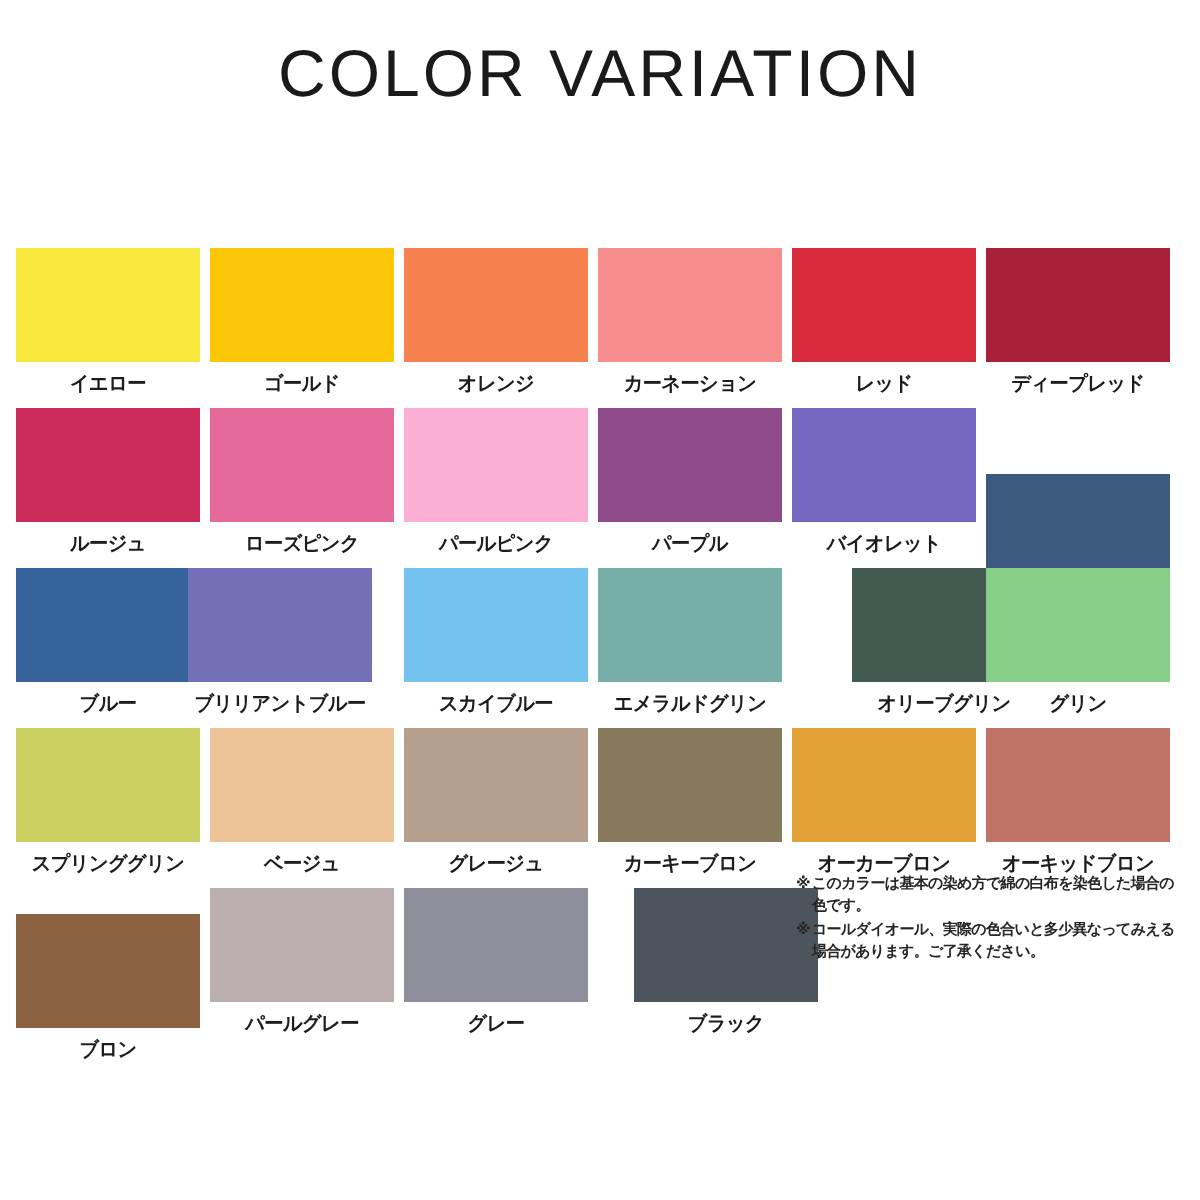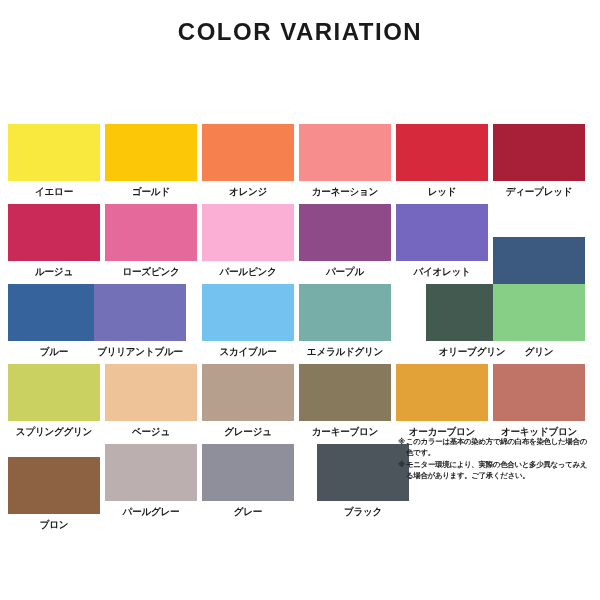--- a/index.html
+++ b/index.html
@@ -24,22 +24,22 @@
   }
 
   
   .title {
     position: absolute;
     left: 0;
     top: 18px;
     width: 600px;
     text-align: center;
     font-family: "Liberation Sans", "DejaVu Sans", sans-serif;
-    font-size: 24px;
-    font-weight: 700;
+    font-size: 33px;
+    font-weight: 400;
     letter-spacing: 1.5px;
     color: #1a1a1a;
     white-space: nowrap;
   }
 
   
   .grid {
     position: absolute;
     left: 8px;
     top: 124px;
@@ -254,18 +254,18 @@
     </div>
 
   <div class="info-box">
     <div class="info-notes">
         <div class="note">
           <span class="note-mark">※</span>
           <span class="note-text">このカラーは基本の染め方で綿の白布を染色した場合の色です。</span>
         </div>
         <div class="note">
           <span class="note-mark">※</span>
-          <span class="note-text">モニター環境により、実際の色合いと多少異なってみえる場合があります。ご了承ください。</span>
+          <span class="note-text">コールダイオール、実際の色合いと多少異なってみえる場合があります。ご了承ください。</span>
         </div>
       </div>
   </div>
 
 </div>
 
 </body></html>

